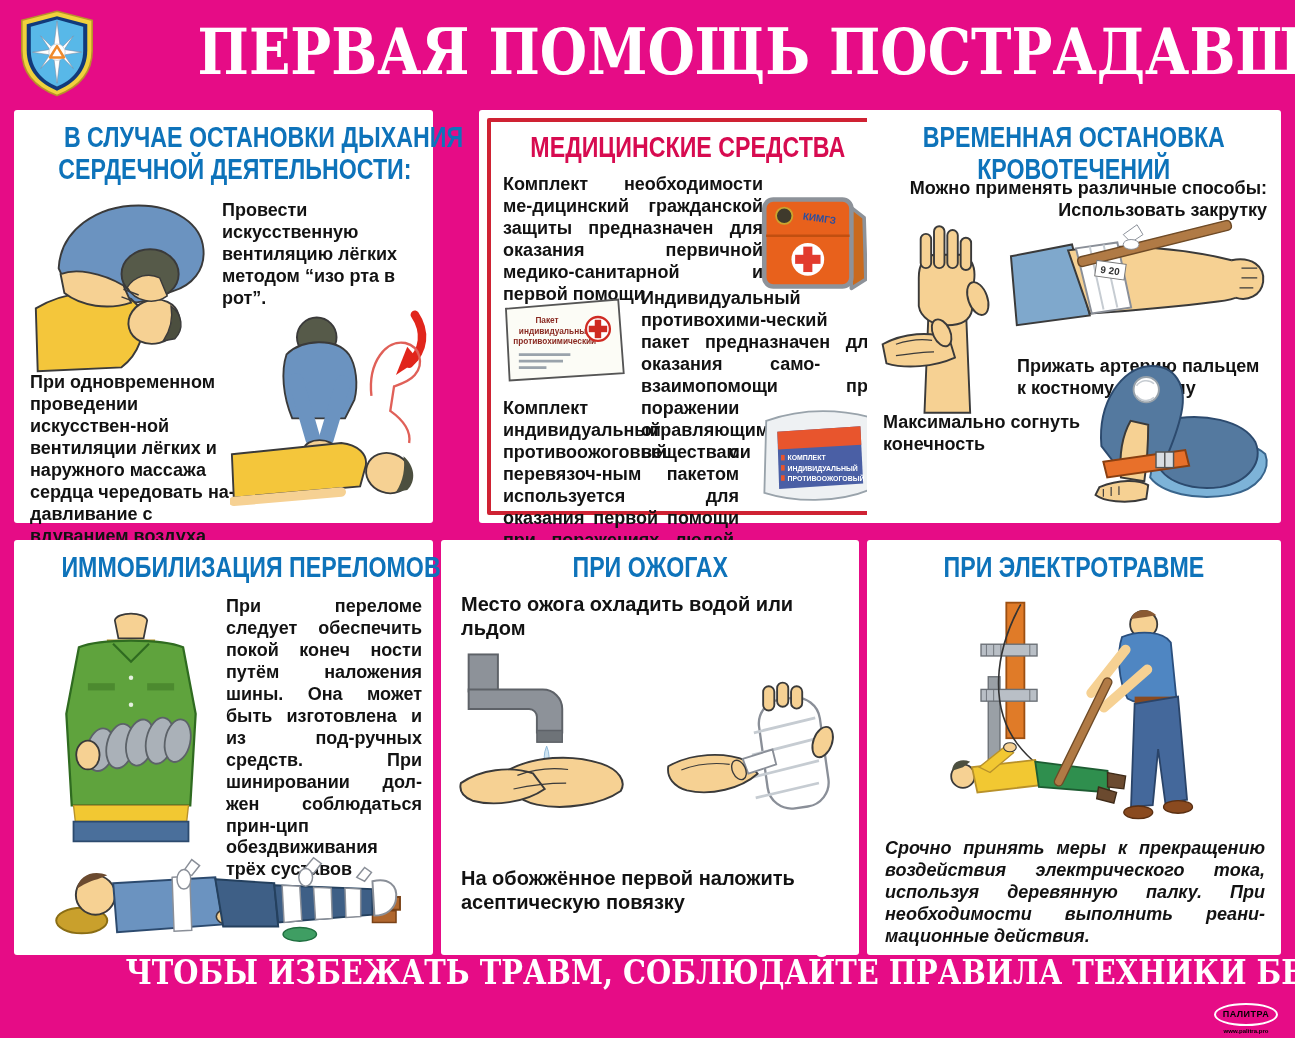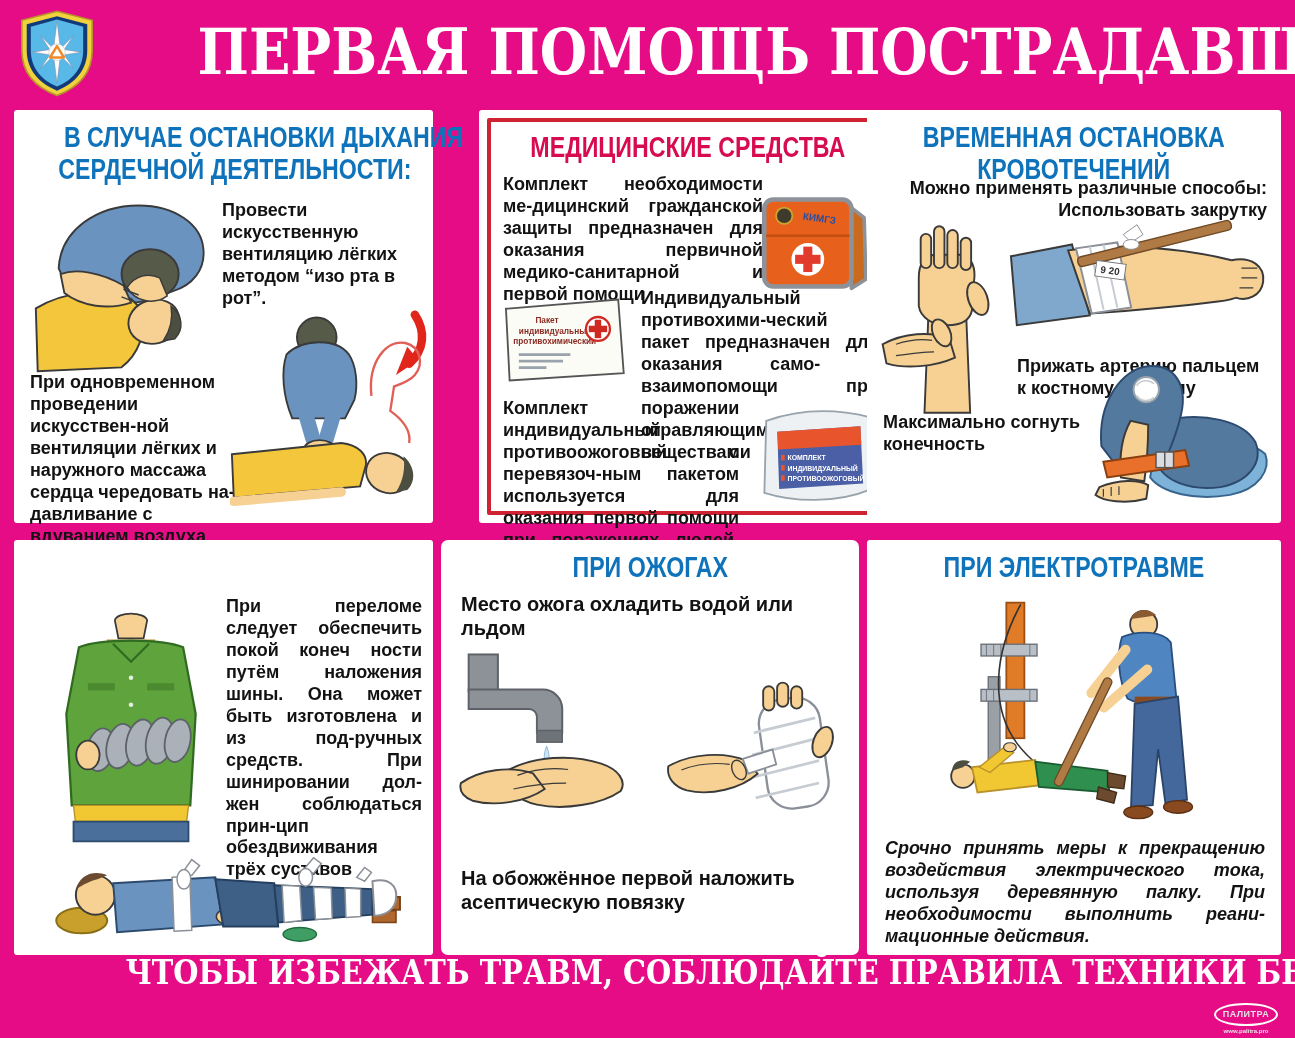--- a/index.html
+++ b/index.html
@@ -13,40 +13,40 @@
          color:#fff;font-family:"DejaVu Serif",serif;font-weight:bold;
          font-size:64px;white-space:nowrap;}
   .title .cond{display:inline-block;transform:scaleX(0.85);}
 
   
   .panel{position:absolute;background:#fff;border-radius:3px;}
   .p1{left:14px;top:110px;width:419px;height:413px;}
   .p2{left:451px;top:110px;width:418px;height:413px;margin-left:28px;}
   .p3{left:867px;top:110px;width:414px;height:413px;}
   .p4{left:14px;top:540px;width:419px;height:415px;}
-  .p5{left:441px;top:540px;width:418px;height:415px;border-radius:7px;}
+  .p5{left:441px;top:540px;width:418px;height:415px;}
   .p6{left:867px;top:540px;width:414px;height:415px;}
   .red-frame{position:absolute;inset:8px;border:4px solid #cf2233;border-radius:2px;pointer-events:none;}
 
   h2{position:absolute;left:0;right:0;margin:0;text-align:center;
      font-weight:bold;font-size:29px;line-height:1.1;white-space:nowrap;}
   h2 .cond{display:inline-block;transform:scaleX(0.8);}
   .h-blue{color:#0e73ba;}
   .h-red{color:#d70b50;}
 
   .bt{position:absolute;font-weight:bold;font-size:18px;line-height:1.22;color:#121212;}
   .just{text-align:justify;}
   .right{text-align:right;}
   .illo{position:absolute;}
 
   
   .slogan{position:absolute;left:0;right:0;top:952px;text-align:center;color:#fff;
           font-family:"DejaVu Serif",serif;font-weight:bold;font-size:34px;white-space:nowrap;}
   .slogan .cond{display:inline-block;transform:scaleX(0.85);}
-  .logo{position:absolute;right:14px;bottom:4px;width:70px;text-align:center;color:#e5e5e5;line-height:1;}
+  .logo{position:absolute;right:14px;bottom:4px;width:70px;text-align:center;color:#000000;line-height:1;}
   .logo-oval{display:inline-block;border:2px solid #fff;border-radius:50%;
              padding:5px 7px;font-size:9px;font-weight:bold;letter-spacing:0.5px;}
   .logo-sub{font-size:6px;font-weight:bold;margin-top:2px;}
 </style>
 </head>
 <body>
 
 <div class="page">
 
   <div class="header">
@@ -217,20 +217,23 @@
       <path d="M84,128 C82,104 86,84 94,70 L112,74 C112,98 110,118 108,132 Z" fill="#f6d193" stroke="#3a3a3a" stroke-width="2"></path>
       <path d="M62,138 C82,130 102,130 112,136 L110,150 C88,156 66,152 58,146 Z" fill="#f6d193" stroke="#3a3a3a" stroke-width="2"></path>
       <path d="M66,140 v8 M74,138 v9 M82,137 v9" stroke="#3a3a3a" stroke-width="1.2"></path>
       <path d="M66,112 L150,100 L154,116 L70,128 Z" fill="#e8702a" stroke="#8a3f10" stroke-width="2"></path>
       <rect x="120" y="102" width="18" height="16" fill="#d9dde2" stroke="#555" stroke-width="1.5"></rect>
       <path d="M129,102 v16" stroke="#555" stroke-width="1.5"></path>
     </svg>
   </section>
 
   <section class="panel p4">
+    <h2 class="h-blue" style="top:12px;">
+      <span class="cond">ИММОБИЛИЗАЦИЯ ПЕРЕЛОМОВ</span>
+    </h2>
 
     <svg class="illo" style="left:22px;top:66px;width:190px;height:238px;" viewBox="0 0 200 265">
       <path d="M82,16 C84,6 116,6 118,16 L114,36 L86,36 Z" fill="#f6d193" stroke="#3a3a3a" stroke-width="2"></path>
       <path d="M74,38 L126,38 L122,52 L78,52 Z" fill="#f2c832" stroke="#b8912a" stroke-width="1.5"></path>
       <path d="M42,46 C66,36 134,36 158,46 L172,120 L166,222 L34,222 L28,120 Z" fill="#5fa33d" stroke="#2f6b20" stroke-width="2.5"></path>
       <path d="M80,42 L100,62 L120,42" fill="none" stroke="#2f6b20" stroke-width="2.5"></path>
       <rect x="52" y="86" width="30" height="8" fill="#4c8a2f"></rect>
       <rect x="118" y="86" width="30" height="8" fill="#4c8a2f"></rect>
       <circle cx="100" cy="80" r="2.5" fill="#e6f0e0"></circle>
         <circle cx="100" cy="110" r="2.5" fill="#e6f0e0"></circle>

